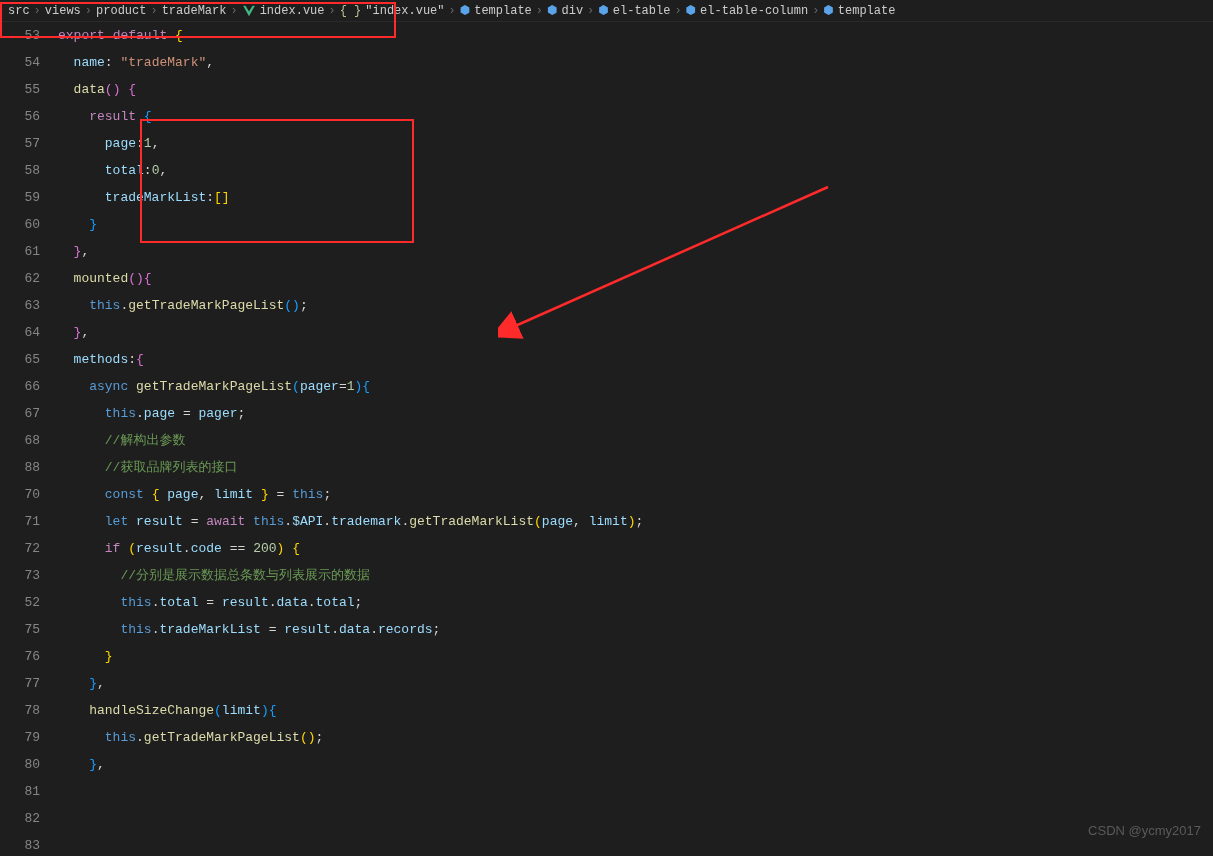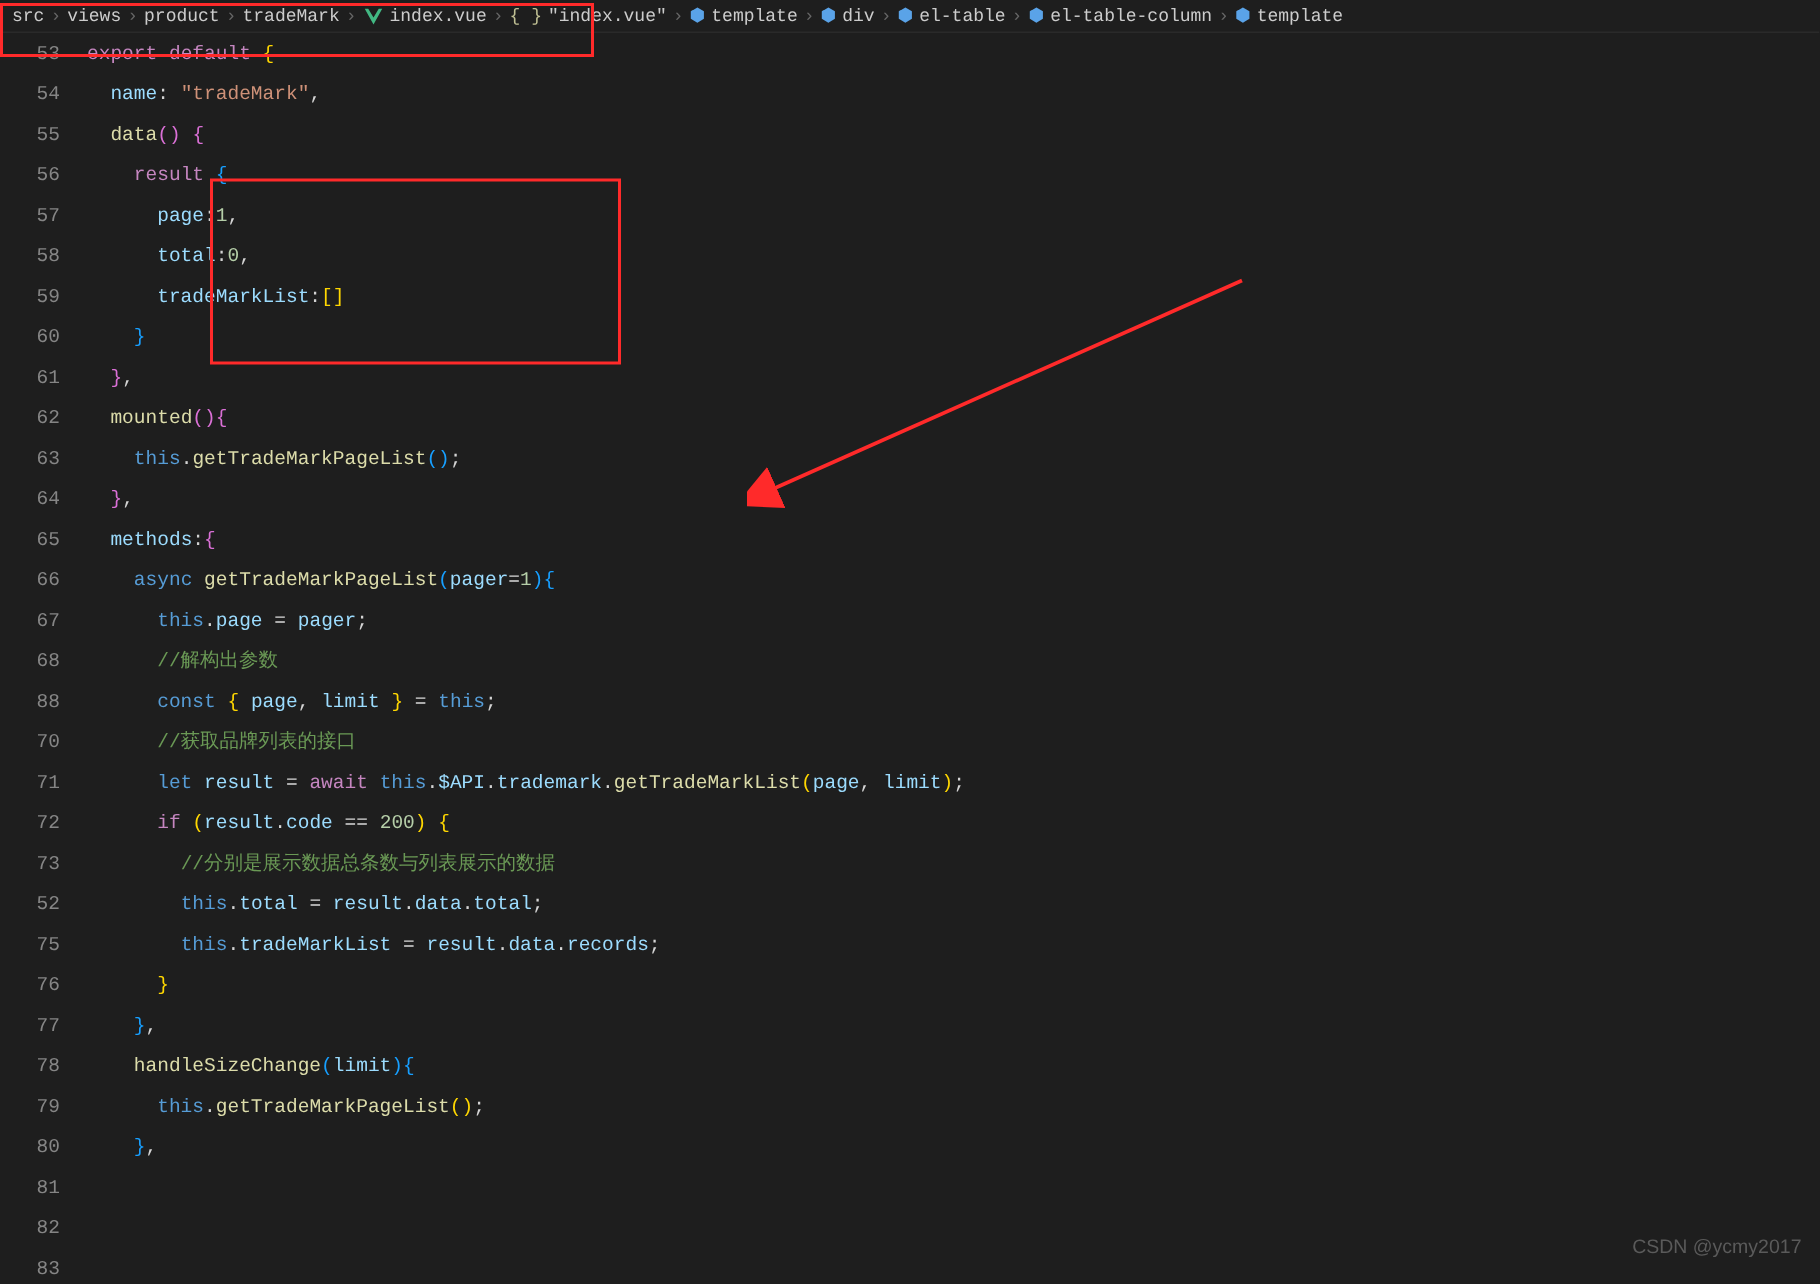--- a/index.html
+++ b/index.html
@@ -201,22 +201,22 @@
 <div class="code-line">      <span class="var-cyan">tradeMarkList</span><span class="punct">:</span><span class="brk-y">[]</span></div>
 <div class="code-line">    <span class="brk-b">}</span></div>
 <div class="code-line">  <span class="brk-p">}</span><span class="punct">,</span></div>
 <div class="code-line">  <span class="fn-yellow">mounted</span><span class="brk-p">()</span><span class="brk-p">{</span></div>
 <div class="code-line">    <span class="k-blue">this</span><span class="punct">.</span><span class="fn-yellow">getTradeMarkPageList</span><span class="brk-b">()</span><span class="punct">;</span></div>
 <div class="code-line">  <span class="brk-p">}</span><span class="punct">,</span></div>
 <div class="code-line">  <span class="var-cyan">methods</span><span class="punct">:</span><span class="brk-p">{</span></div>
 <div class="code-line">    <span class="k-blue">async</span> <span class="fn-yellow">getTradeMarkPageList</span><span class="brk-b">(</span><span class="var-cyan">pager</span><span class="eq">=</span><span class="num">1</span><span class="brk-b">)</span><span class="brk-b">{</span></div>
 <div class="code-line">      <span class="k-blue">this</span><span class="punct">.</span><span class="var-cyan">page</span> <span class="eq">=</span> <span class="var-cyan">pager</span><span class="punct">;</span></div>
 <div class="code-line">      <span class="cmt">//解构出参数</span></div>
+<div class="code-line">      <span class="cmt">//获取品牌列表的接口</span></div>
 <div class="code-line">      <span class="k-blue">const</span> <span class="brk-y">{</span> <span class="var-cyan">page</span><span class="punct">, </span><span class="var-cyan">limit</span> <span class="brk-y">}</span> <span class="eq">=</span> <span class="k-blue">this</span><span class="punct">;</span></div>
-<div class="code-line">      <span class="cmt">//获取品牌列表的接口</span></div>
 <div class="code-line">      <span class="k-blue">let</span> <span class="var-cyan">result</span> <span class="eq">=</span> <span class="k-purple">await</span> <span class="k-blue">this</span><span class="punct">.</span><span class="var-cyan">$API</span><span class="punct">.</span><span class="var-cyan">trademark</span><span class="punct">.</span><span class="fn-yellow">getTradeMarkList</span><span class="brk-y">(</span><span class="var-cyan">page</span><span class="punct">, </span><span class="var-cyan">limit</span><span class="brk-y">)</span><span class="punct">;</span></div>
 <div class="code-line">      <span class="k-purple">if</span> <span class="brk-y">(</span><span class="var-cyan">result</span><span class="punct">.</span><span class="var-cyan">code</span> <span class="eq">==</span> <span class="num">200</span><span class="brk-y">)</span> <span class="brk-y">{</span></div>
 <div class="code-line">        <span class="cmt">//分别是展示数据总条数与列表展示的数据</span></div>
 <div class="code-line">        <span class="k-blue">this</span><span class="punct">.</span><span class="var-cyan">total</span> <span class="eq">=</span> <span class="var-cyan">result</span><span class="punct">.</span><span class="var-cyan">data</span><span class="punct">.</span><span class="var-cyan">total</span><span class="punct">;</span></div>
 <div class="code-line">        <span class="k-blue">this</span><span class="punct">.</span><span class="var-cyan">tradeMarkList</span> <span class="eq">=</span> <span class="var-cyan">result</span><span class="punct">.</span><span class="var-cyan">data</span><span class="punct">.</span><span class="var-cyan">records</span><span class="punct">;</span></div>
 <div class="code-line">      <span class="brk-y">}</span></div>
 <div class="code-line">    <span class="brk-b">}</span><span class="punct">,</span></div>
 <div class="code-line">    <span class="fn-yellow">handleSizeChange</span><span class="brk-b">(</span><span class="var-cyan">limit</span><span class="brk-b">)</span><span class="brk-b">{</span></div>
 <div class="code-line">      <span class="k-blue">this</span><span class="punct">.</span><span class="fn-yellow">getTradeMarkPageList</span><span class="brk-y">()</span><span class="punct">;</span></div>
 <div class="code-line">    <span class="brk-b">}</span><span class="punct">,</span></div>

